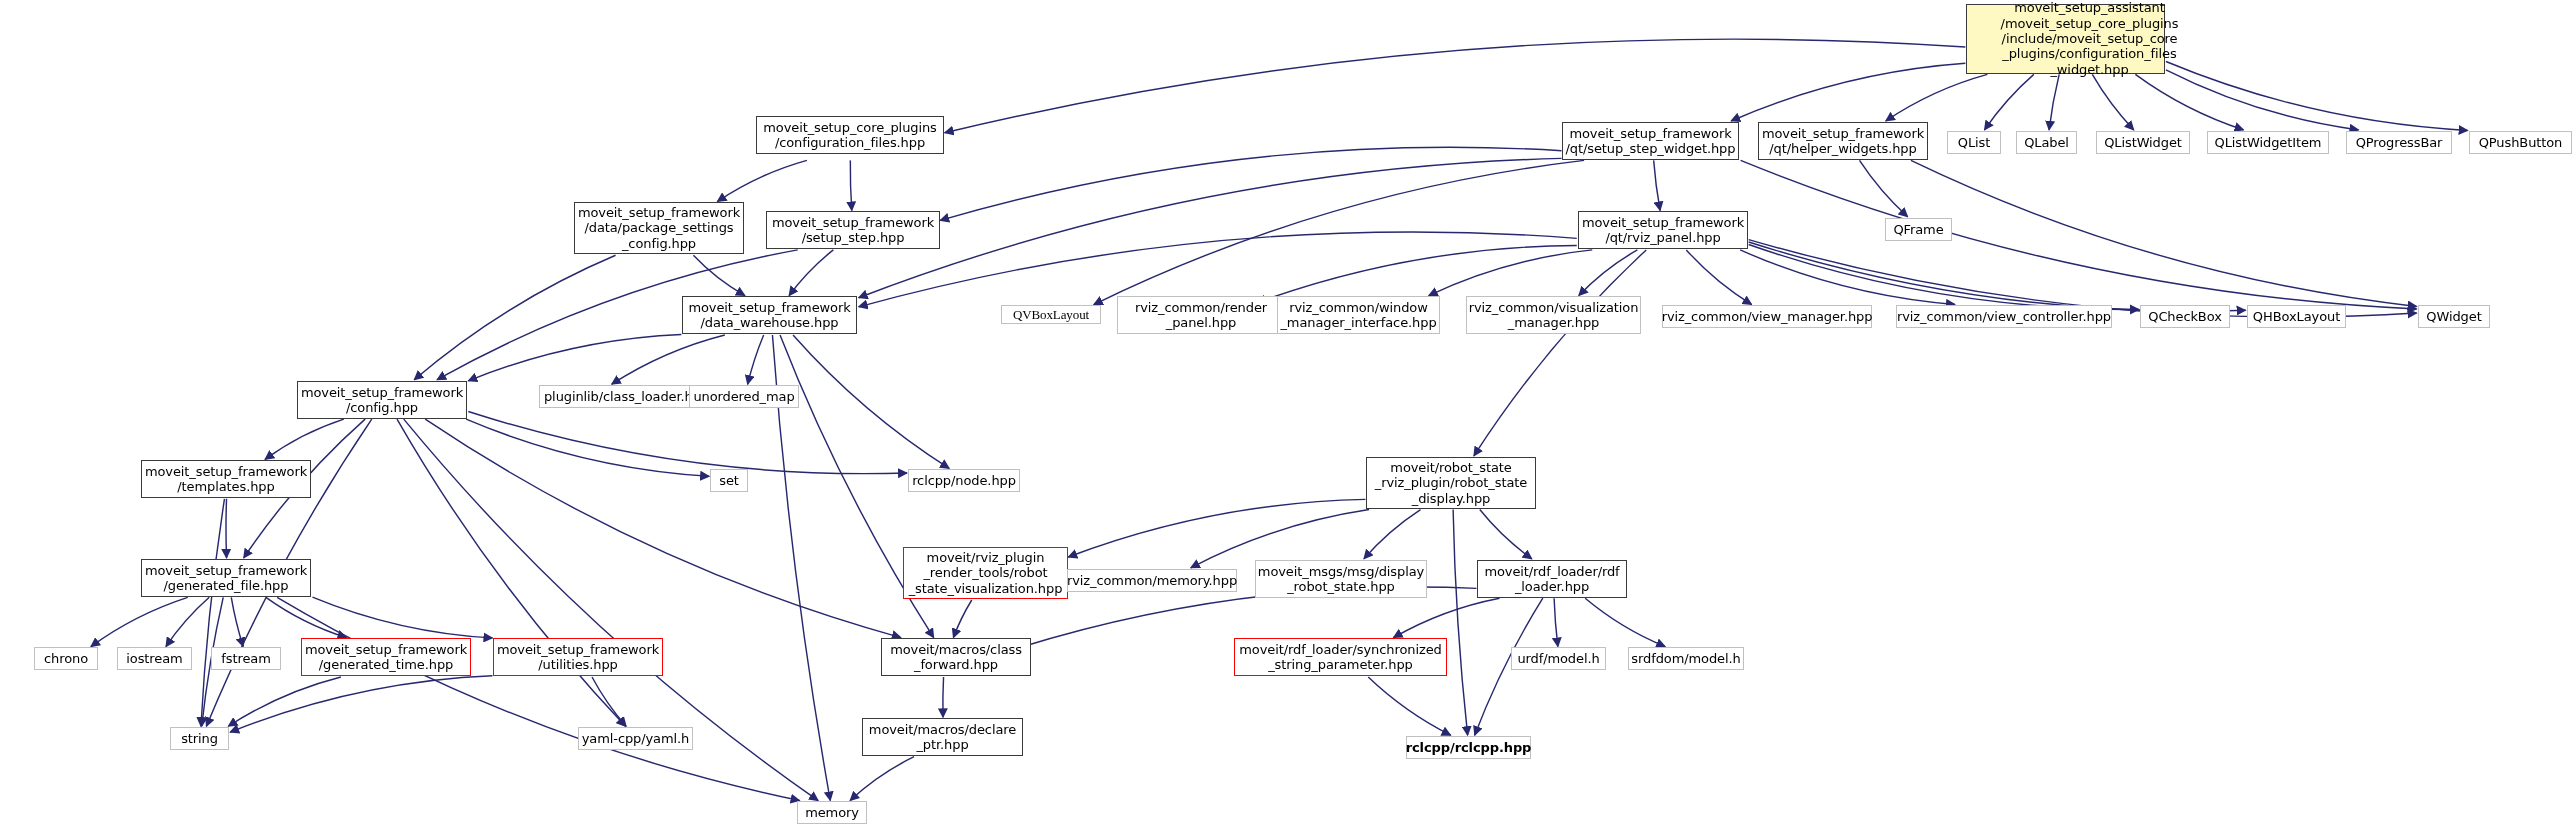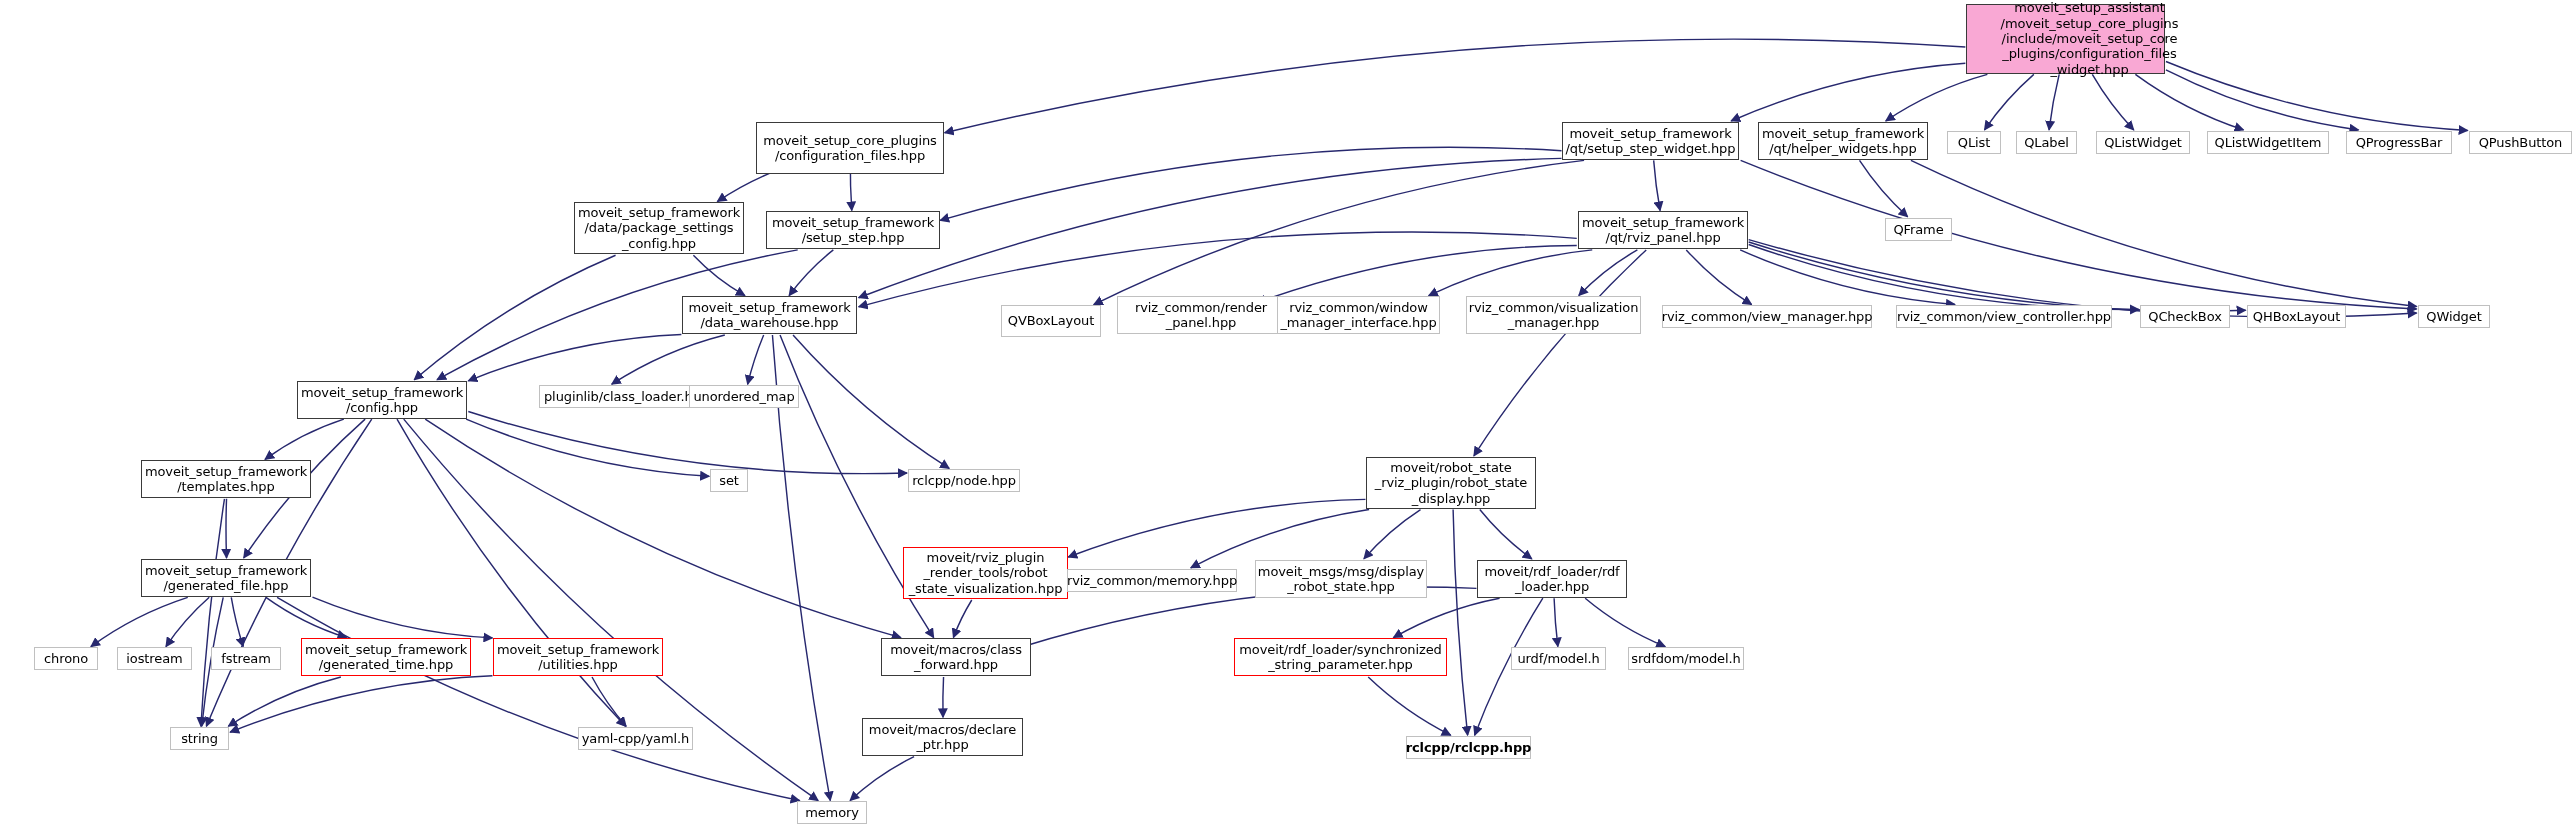--- a/index.html
+++ b/index.html
@@ -27,21 +27,21 @@
     color:#000000;
     font-size:13px;
     line-height:1.18;
     white-space:pre;
     letter-spacing:-0.1px;
     z-index:3;
   }
   .node.bold{ border:1.8px solid #3a3a3a; }
   .node.red{ border:1.8px solid #ff0000; }
   .node.root{
-    background:#f9a8d4;
+    background:#fef9c3;
     border:1.8px solid #3a3a3a;
     padding-left:48px;
   }
   .node span{display:block;}
 </style>
 </head>
 <body>
 
 <div id="canvas">
   <svg id="edges" viewBox="0 0 2877 929" xmlns="http://www.w3.org/2000/svg">
@@ -124,21 +124,21 @@
         <path d="M 1053.8 756.0 Q 1052.7 778.5 1053.2 801.0" marker-end="url(#ah)"></path>
         <path d="M 1020.9 845.0 Q 981.5 864.1 949.4 894.0" marker-end="url(#ah)"></path>
       </g>
   </svg>
   <div id="node-layer">
       <div class="node root" style="left: 1966px; top: 3.6px; width: 199px; height: 70px;"><span>moveit_setup_assistant
 /moveit_setup_core_plugins
 /include/moveit_setup_core
 _plugins/configuration_files
 _widget.hpp</span></div>
-      <div class="node bold" style="left: 756px; top: 122px; width: 188px; height: 52px;"><span>moveit_setup_core_plugins
+      <div class="node bold" style="left: 756px; top: 116px; width: 188px; height: 38px;"><span>moveit_setup_core_plugins
 /configuration_files.hpp</span></div>
       <div class="node bold" style="left: 1562px; top: 122px; width: 177px; height: 38px;"><span>moveit_setup_framework
 /qt/setup_step_widget.hpp</span></div>
       <div class="node bold" style="left: 1758px; top: 122px; width: 170px; height: 38px;"><span>moveit_setup_framework
 /qt/helper_widgets.hpp</span></div>
       <div class="node" style="left: 1947px; top: 131px; width: 54px; height: 23px;"><span>QList</span></div>
       <div class="node" style="left: 2016px; top: 131px; width: 61px; height: 23px;"><span>QLabel</span></div>
       <div class="node" style="left: 2096px; top: 131px; width: 94px; height: 23px;"><span>QListWidget</span></div>
       <div class="node" style="left: 2207px; top: 131px; width: 122px; height: 23px;"><span>QListWidgetItem</span></div>
       <div class="node" style="left: 2346px; top: 131px; width: 106px; height: 23px;"><span>QProgressBar</span></div>
@@ -146,21 +146,21 @@
       <div class="node bold" style="left: 574px; top: 202px; width: 170px; height: 52px;"><span>moveit_setup_framework
 /data/package_settings
 _config.hpp</span></div>
       <div class="node bold" style="left: 766px; top: 211px; width: 174px; height: 38px;"><span>moveit_setup_framework
 /setup_step.hpp</span></div>
       <div class="node bold" style="left: 1578px; top: 211px; width: 170px; height: 38px;"><span>moveit_setup_framework
 /qt/rviz_panel.hpp</span></div>
       <div class="node" style="left: 1885px; top: 218px; width: 67px; height: 23px;"><span>QFrame</span></div>
       <div class="node bold" style="left: 682px; top: 296px; width: 175px; height: 38px;"><span>moveit_setup_framework
 /data_warehouse.hpp</span></div>
-      <div class="node" style="left: 1001px; top: 305px; width: 100px; height: 32px;"><span>QVBoxLayout</span></div>
+      <div class="node" style="left: 1001px; top: 305px; width: 100px; height: 19px; font-family: Liberation Serif, serif;"><span>QVBoxLayout</span></div>
       <div class="node" style="left: 1117px; top: 296px; width: 168px; height: 38px;"><span>rviz_common/render
 _panel.hpp</span></div>
       <div class="node" style="left: 1277px; top: 296px; width: 163px; height: 38px;"><span>rviz_common/window
 _manager_interface.hpp</span></div>
       <div class="node" style="left: 1466px; top: 296px; width: 175px; height: 38px;"><span>rviz_common/visualization
 _manager.hpp</span></div>
       <div class="node" style="left: 1662px; top: 305px; width: 210px; height: 23px;"><span>rviz_common/view_manager.hpp</span></div>
       <div class="node" style="left: 1896px; top: 305px; width: 216px; height: 23px;"><span>rviz_common/view_controller.hpp</span></div>
       <div class="node" style="left: 2140px; top: 305px; width: 90px; height: 23px;"><span>QCheckBox</span></div>
       <div class="node" style="left: 2247px; top: 305px; width: 99px; height: 23px;"><span>QHBoxLayout</span></div>

